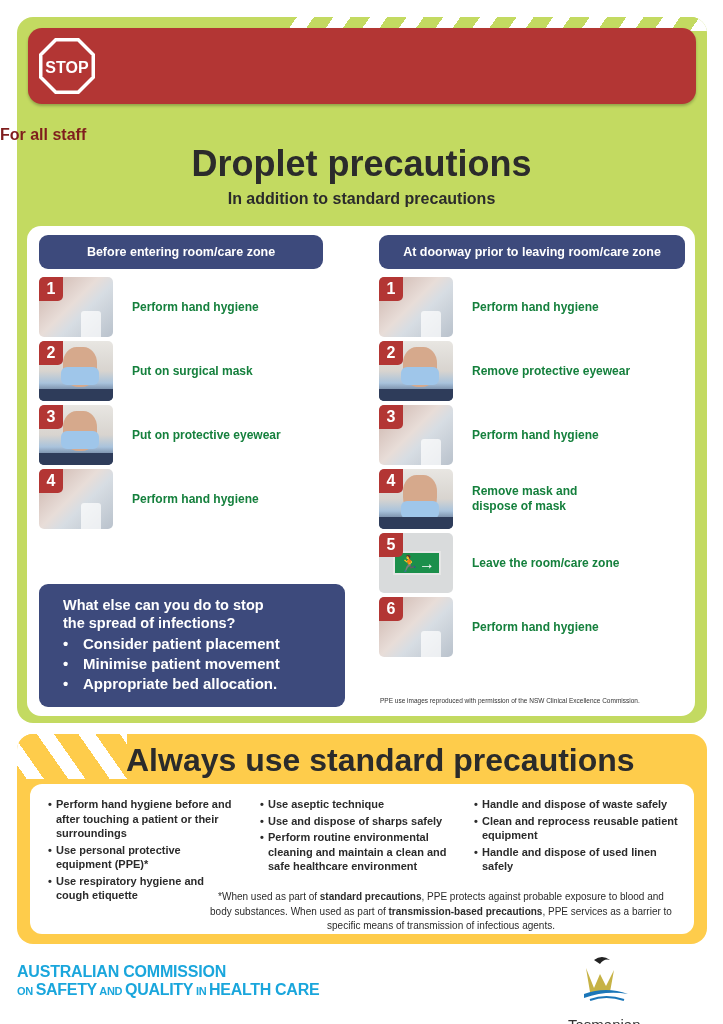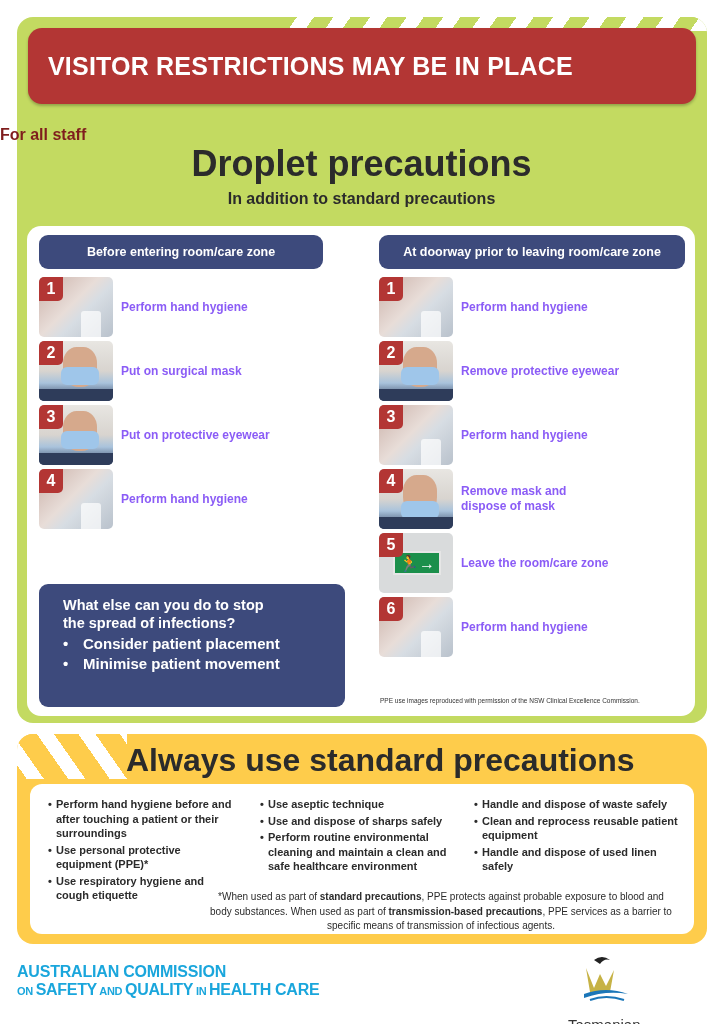--- a/index.html
+++ b/index.html
@@ -19,21 +19,21 @@
   .thumb { width: 74px; height: 60px; border-radius: 5px; position: relative; overflow: hidden; }
   .thumb.hand { background: linear-gradient(135deg, #c9b0a8 0%, #e8ddd8 45%, #d7dde3 60%, #b9c2cc 100%); }
   .thumb.mask { background: linear-gradient(180deg, #e8e6e2 0%, #d8d4cf 50%, #a9c3dc 70%, #2e3c5a 100%); }
   .thumb.exit { background: #d9dbdc; }
   .thumb .num { position: absolute; left: 0; top: 0; width: 24px; height: 24px; background: #b33634; color: #fff; font-weight: bold; font-size: 16px; display: flex; align-items: center; justify-content: center; border-radius: 4px 0 5px 0; }
   .thumb .bottle { position: absolute; right: 12px; bottom: 0; width: 20px; height: 26px; background: rgba(255,255,255,.7); border-radius: 3px 3px 0 0; }
   .thumb .face { position: absolute; left: 24px; top: 6px; width: 34px; height: 40px; background: #d6a98c; border-radius: 40% 40% 45% 45%; }
   .thumb .facemask { position: absolute; left: 22px; top: 26px; width: 38px; height: 18px; background: #9fc6ea; border-radius: 6px; }
   .thumb .shirt { position: absolute; left: 0; bottom: 0; width: 74px; height: 12px; background: #2e3c5a; }
   .exit-sign { position: absolute; left: 14px; top: 18px; width: 48px; height: 24px; background: #1b8f4b; border: 2px solid #e6e6e6; display: flex; align-items: center; justify-content: center; color: #fff; font-size: 16px; font-weight: bold; }
-  .step-label { font-weight: bold; font-size: 12px; color: #8b5cf6; margin-left: 8px; line-height: 15px; }
+  .step-label { font-weight: bold; font-size: 12px; color: #15803d; margin-left: 19px; line-height: 15px; }
   .whatelse { position: absolute; left: 39px; top: 584px; width: 306px; height: 123px; background: #3d4a7c; border-radius: 9px; color: #fff; padding: 12px 0 0 24px; }
   .whatelse .q { font-weight: bold; font-size: 14.5px; line-height: 18px; }
   .whatelse ul { list-style: none; margin-top: 2px; }
   .whatelse li { font-weight: bold; font-size: 15px; line-height: 20px; }
   .whatelse li::before { content: "•"; display: inline-block; width: 20px; }
   .credit { position: absolute; left: 380px; top: 697px; font-size: 6.5px; color: #333; }
   .yellow-panel { position: absolute; left: 17px; top: 734px; width: 690px; height: 210px; background: #fecc4b; border-radius: 16px; overflow: hidden; }
   .ystripes { position: absolute; left: 0; top: 0; width: 110px; height: 45px; background: repeating-linear-gradient(55deg, #fecc4b 0 8px, #ffffff 8px 22px, #fecc4b 22px 34px); clip-path: polygon(0 0, 100% 0, 100% 100%, 0 100%); }
   .ytitle { position: absolute; top: 742px; left: 126px; font-weight: bold; font-size: 32px; color: #2b2b2b; }
   .ycard { position: absolute; left: 30px; top: 784px; width: 664px; height: 150px; background: #ffffff; border-radius: 12px; }
@@ -50,21 +50,27 @@
   .tasgov .txt { font-size: 15px; line-height: 17px; color: #333; margin-left: 6px; margin-top: 12px; }
 </style>
 </head>
 <body>
 
 <div class="green-panel">
   <div class="stripes"></div>
 </div>
 
 <div class="banner">
-  <div class="banner-text">VISITOR RESTRICTIONS MAY BE IN PLACE</div>
+  <div class="stop">
+    <svg viewBox="0 0 58 58">
+      <polygon points="17,1 41,1 57,17 57,41 41,57 17,57 1,41 1,17" fill="#ffffff"></polygon>
+      <polygon points="18.5,4.5 39.5,4.5 53.5,18.5 53.5,39.5 39.5,53.5 18.5,53.5 4.5,39.5 4.5,18.5" fill="#b33634"></polygon>
+      <text x="29" y="36" text-anchor="middle" font-family="Liberation Sans, sans-serif" font-weight="bold" font-size="16" fill="#ffffff">STOP</text>
+    </svg>
+  </div>
 </div>
 
 <div class="subtitle-top">For all staff</div>
 <div class="title">Droplet precautions</div>
 <div class="subtitle-bot">In addition to standard precautions</div>
 
 <div class="white-card"></div>
 
 <div class="col-head" style="left:39px; top:235px; width:284px;">Before entering room/care zone</div>
 
@@ -154,20 +160,21 @@
 </div>
 
 <div class="whatelse">
   <div class="q">
     <div>What else can you do to stop</div>
     <div>the spread of infections?</div>
   </div>
   <ul>
     <li>Consider patient placement</li>
     <li>Minimise patient movement</li>
+    <li>Appropriate bed allocation.</li>
   </ul>
 </div>
 
 <div class="credit">PPE use images reproduced with permission of the NSW Clinical Excellence Commission.</div>
 
 <div class="yellow-panel">
   <div class="ystripes"></div>
 </div>
 <div class="ytitle">Always use standard precautions</div>
 <div class="ycard"></div>

